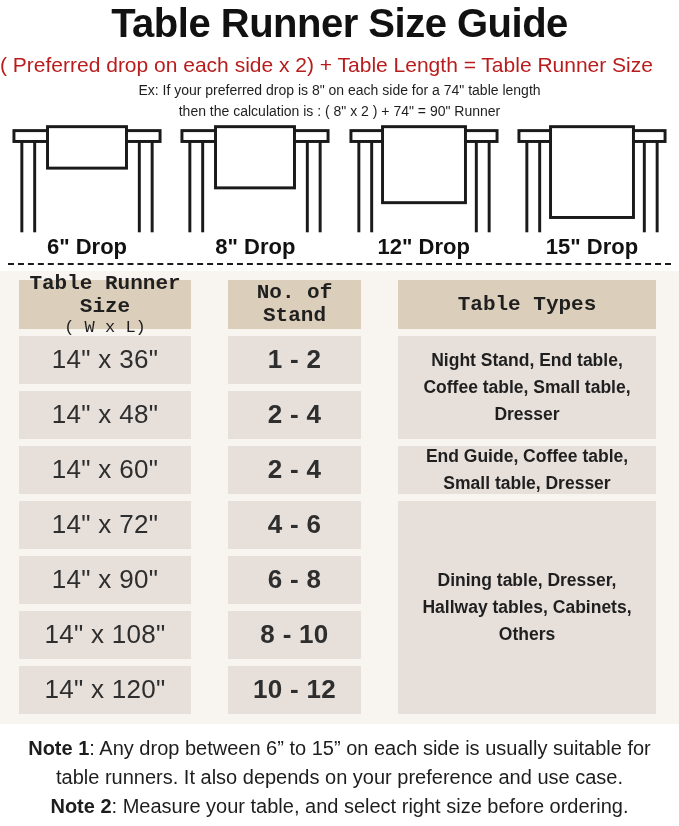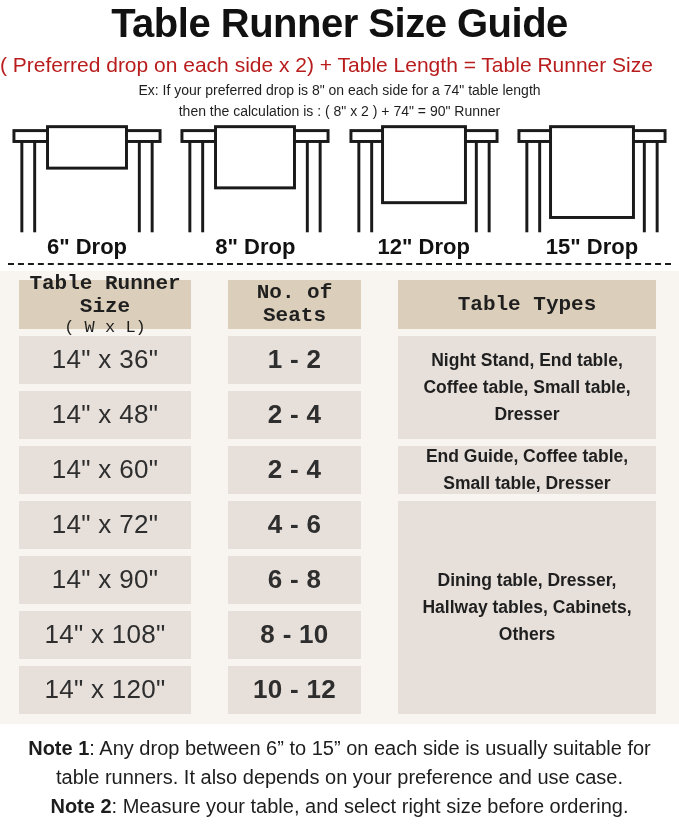--- a/index.html
+++ b/index.html
@@ -133,21 +133,21 @@
 
   <hr class="dashline">
 
   <div class="size-section">
     <div class="grid">
 
       <div class="cell header c1" style="grid-row:1">
         <div>Table Runner Size</div>
         <div class="h-sub">( W x L)</div>
       </div>
-      <div class="cell header c2" style="grid-row:1">No. of Seats</div>
+      <div class="cell header c2" style="grid-row:1">No. of Stand</div>
       <div class="cell header c3" style="grid-row:1">Table Types</div>
 
       <div class="cell size-cell c1" style="grid-row:2">14" x 36"</div>
       <div class="cell seats-cell c2" style="grid-row:2">1 - 2</div>
 
       <div class="cell size-cell c1" style="grid-row:3">14" x 48"</div>
       <div class="cell seats-cell c2" style="grid-row:3">2 - 4</div>
 
       <div class="cell size-cell c1" style="grid-row:4">14" x 60"</div>
       <div class="cell seats-cell c2" style="grid-row:4">2 - 4</div>

